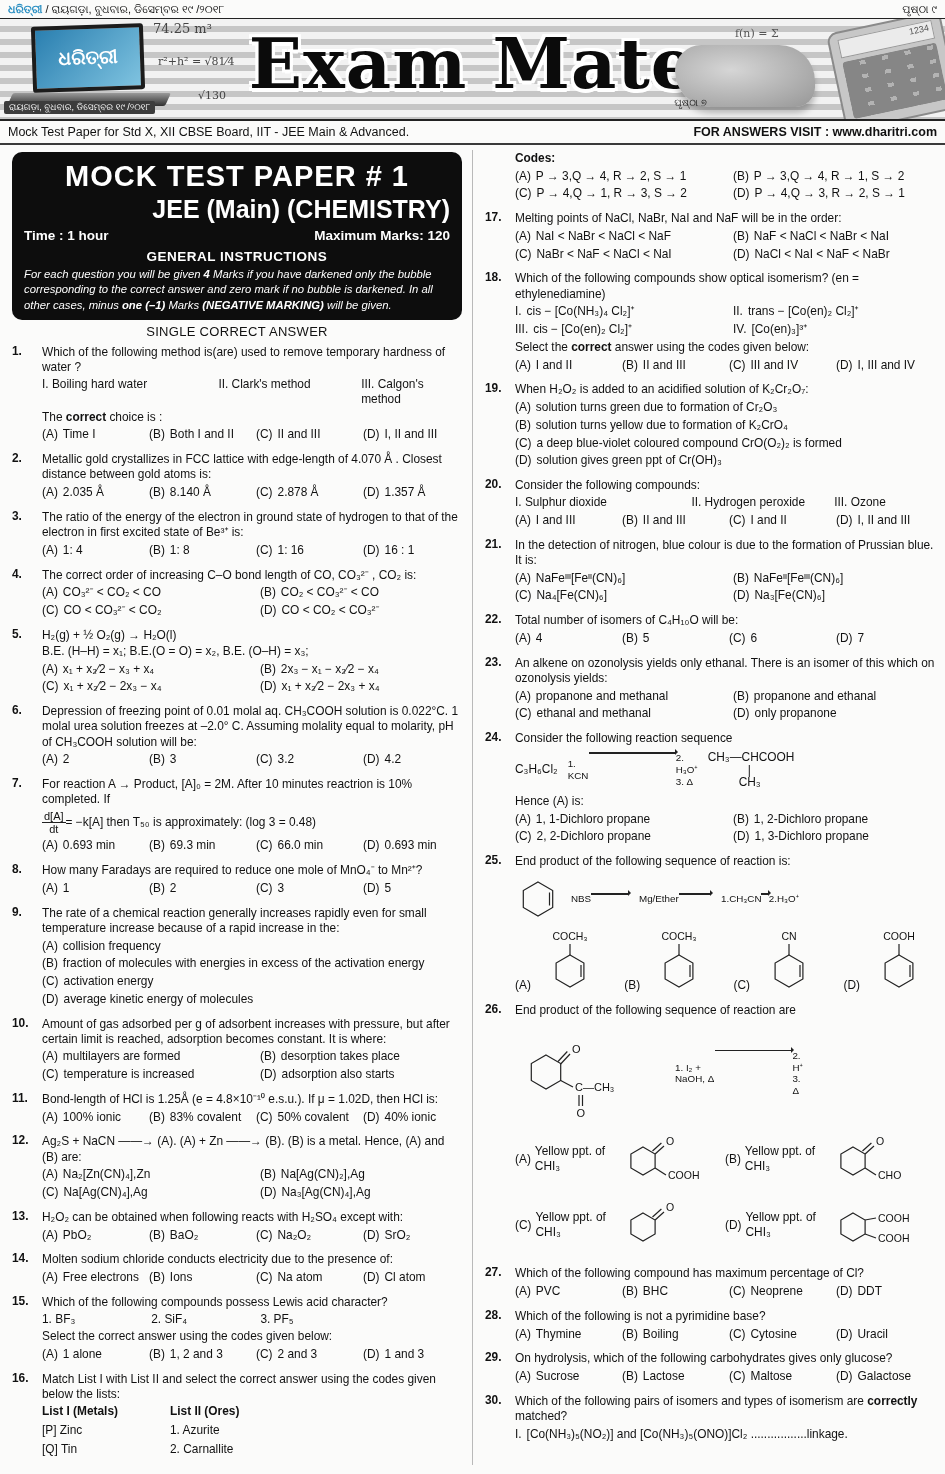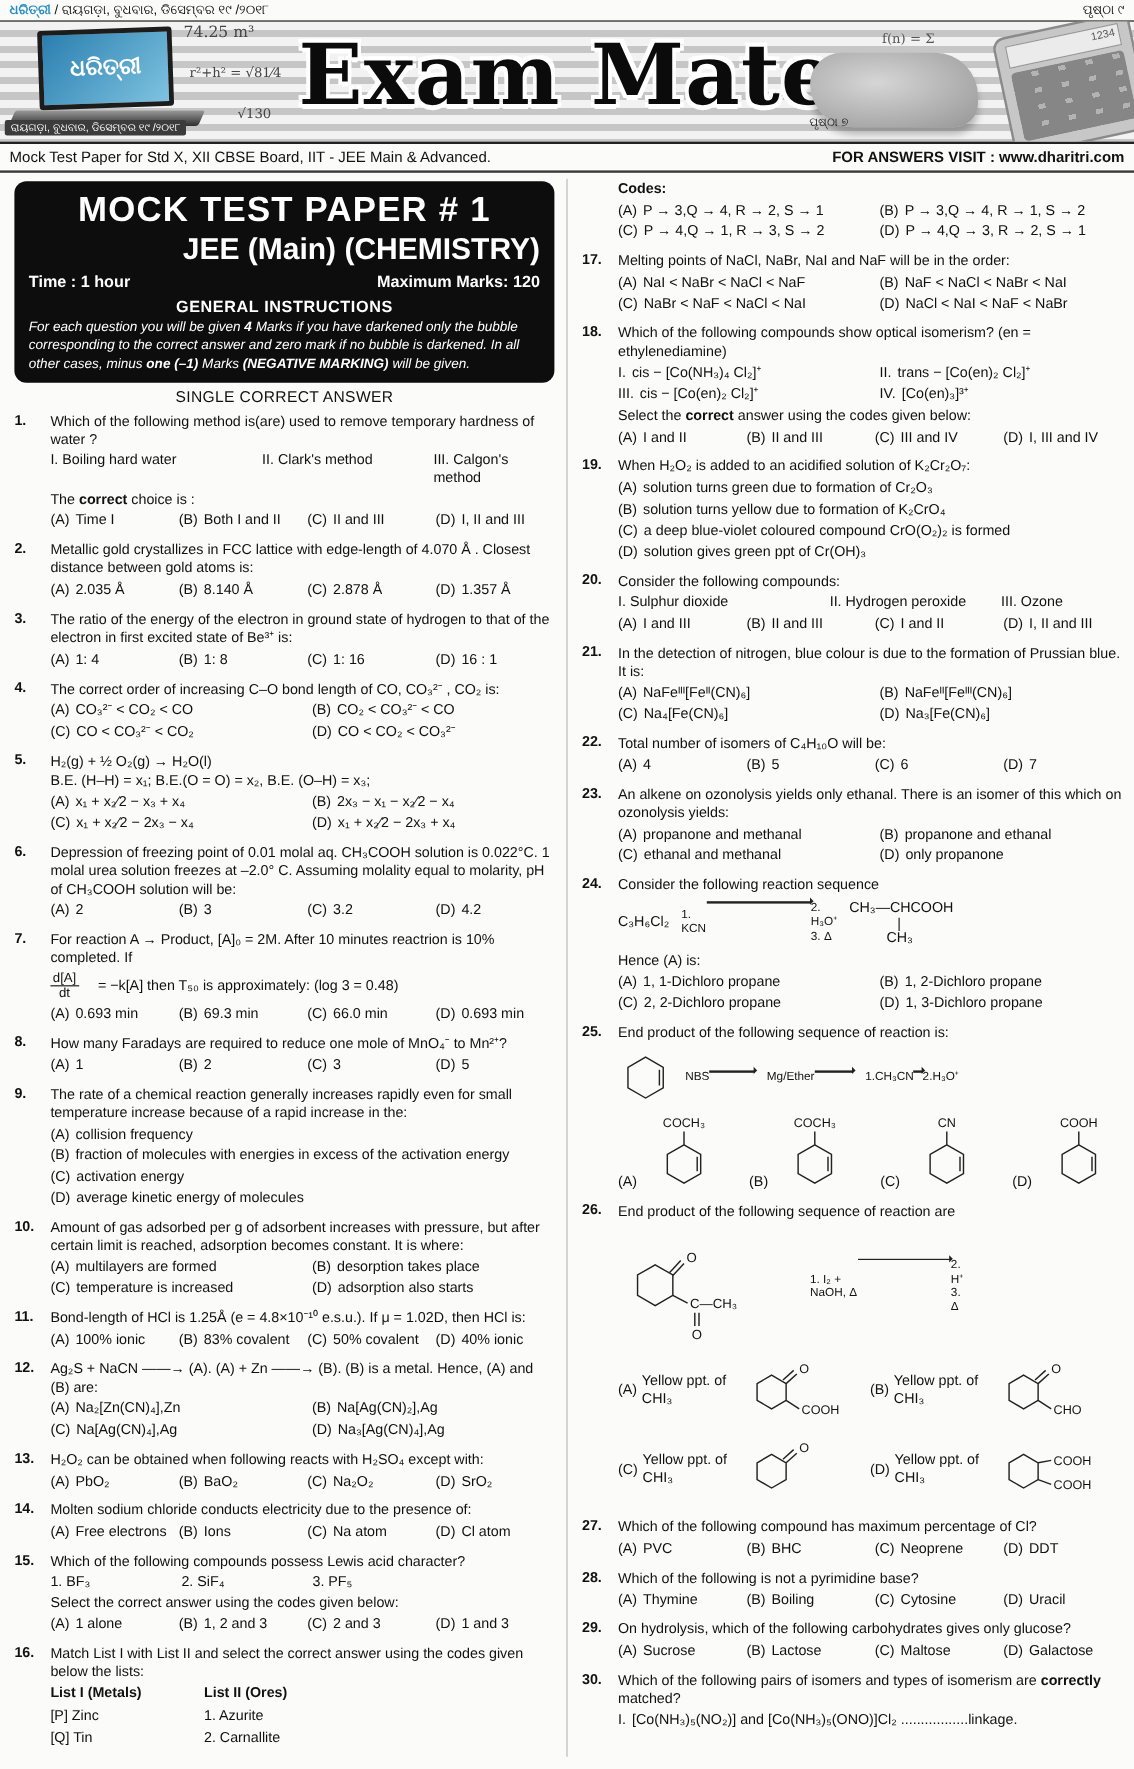--- a/index.html
+++ b/index.html
@@ -65,21 +65,21 @@
   .r3{display:grid;grid-template-columns:42% 34% 24%}
   .r3n{display:grid;grid-template-columns:26% 26% 48%}
   .qopts{display:grid;column-gap:8px;row-gap:2.5px;margin:2.5px 0}
   .c4{grid-template-columns:repeat(4,1fr)}
   .c2{grid-template-columns:50% 48%}
   .c1{grid-template-columns:100%}
   .opt{display:flex;gap:5px;align-items:baseline}
   .olet{flex:none;white-space:nowrap}
   .match{display:grid;grid-template-columns:128px 160px;row-gap:3.5px;margin:2px 0}
   .mh{font-weight:bold}
-  .frl{display:flex;align-items:center;gap:16px;margin:2px 0}
+  .frl{display:flex;align-items:center;gap:0;margin:2px 0}
   .frac{display:inline-flex;flex-direction:column;align-items:center;font-size:11px;line-height:1.15}
   .frac .fn{border-bottom:1px solid #222;padding:0 2px}
   .rxn{display:flex;align-items:center;gap:10px;margin:5px 0;flex-wrap:nowrap}
   .rxar{display:inline-flex;align-items:flex-start;font-size:9.8px;line-height:1.2}
   .rat{align-self:center}
   .ras{position:relative;height:1.2px;background:#222;width:100%}
   .ras::after{content:"";position:absolute;right:-2px;top:-3.2px;border:3.8px solid rgba(0,0,0,0);border-left-color:#222;border-right-width:0}
   .prod24{display:inline-flex;flex-direction:column;font-size:11.9px;line-height:1.05}
   .pbar{margin-left:40px}
   .pbot{margin-left:31px}

